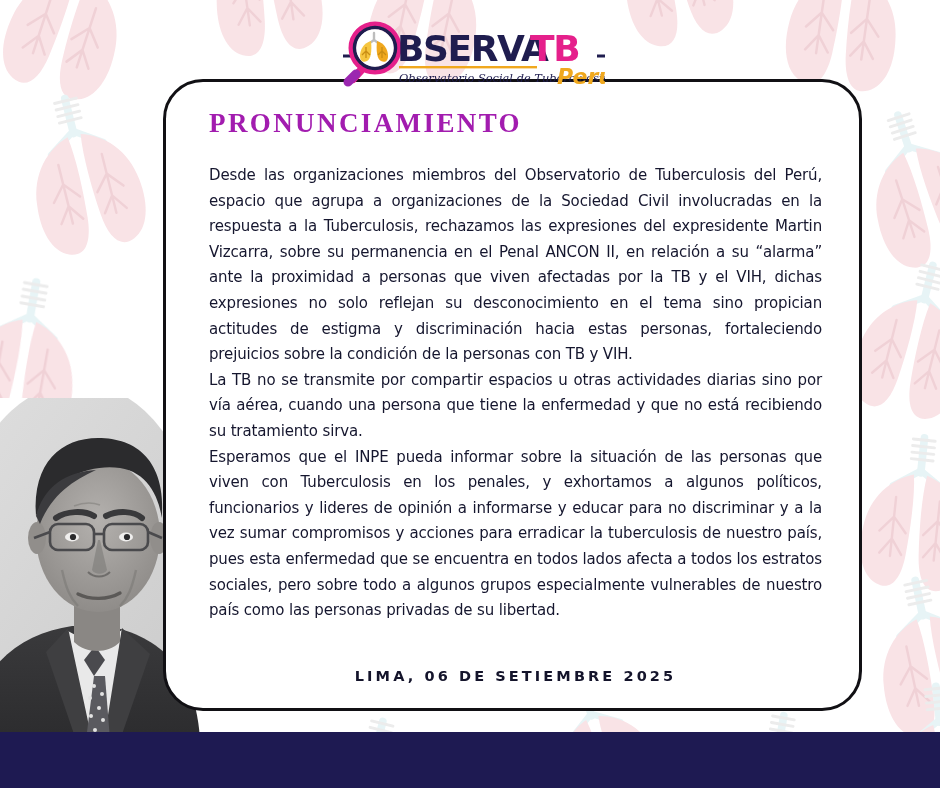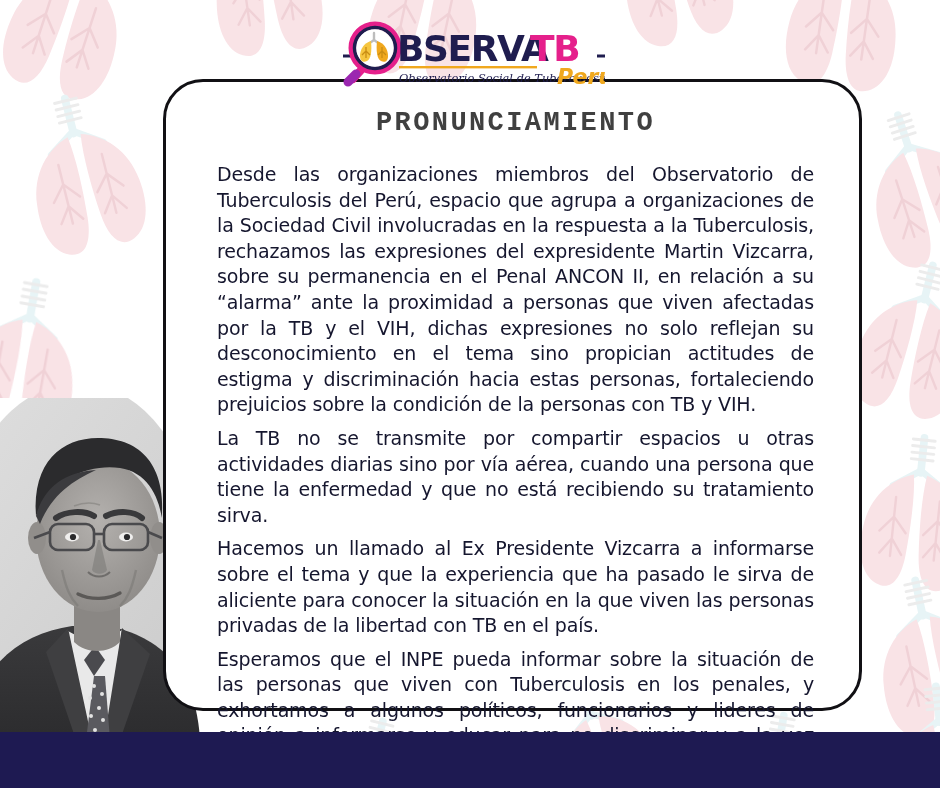--- a/index.html
+++ b/index.html
@@ -64,36 +64,36 @@
   }
 
   #card-inner {
     position: absolute;
     left: 43px;
     top: 26px;
     width: 613px;
   }
 
   #doc-title {
-    text-align: center;
+    text-align: left;
     font-size: 27px;
     font-weight: bold;
     letter-spacing: 2.4px;
-    color: #404040;
+    color: #a21caf;
     margin: 0 0 24px 0;
-    font-family: Liberation Mono, monospace;
+    font-family: Liberation Serif, serif;
   }
 
   .body-block {
-    font-size: 19px;
+    font-size: 15px;
     line-height: 25.6px;
     color: #15162e;
     text-align: justify;
     text-justify: inter-word;
-    margin: 8px;
+    margin: 0;
     font-family: "DejaVu Sans", sans-serif;
     letter-spacing: -0.15px;
   }
   .body-block + .body-block { margin-top: 0px; }
 
   #doc-date {
     text-align: center;
     font-size: 14.5px;
     font-weight: bold;
     letter-spacing: 3.1px;
@@ -287,20 +287,19 @@
   </svg>
 </div>
 
 <div id="card">
   <div id="card-inner">
 
     <h1 id="doc-title">PRONUNCIAMIENTO</h1>
 
     <p class="body-block">Desde las organizaciones miembros del Observatorio de Tuberculosis del Perú, espacio que agrupa a organizaciones de la Sociedad Civil involucradas en la respuesta a la Tuberculosis, rechazamos las expresiones del expresidente Martin Vizcarra, sobre su permanencia en el Penal ANCON II, en relación a su “alarma” ante la proximidad a personas que viven afectadas por la TB y el VIH, dichas expresiones no solo reflejan su desconocimiento en el tema sino propician actitudes de estigma y discriminación hacia estas personas, fortaleciendo prejuicios sobre la condición de la personas con TB y VIH.</p>
     <p class="body-block">La TB no se transmite por compartir espacios u otras actividades diarias sino por vía aérea, cuando una persona que tiene la enfermedad y que no está recibiendo su tratamiento sirva.</p>
-    <p class="body-block">Hacemos un llamado al Ex Presidente Vizcarra a informarse sobre el tema y que la experiencia que ha pasado le sirva de aliciente para conocer la situación en la que viven las personas privadas de la libertad con TB en el país.</p>
     <p class="body-block">Esperamos que el INPE pueda informar sobre la situación de las personas que viven con Tuberculosis en los penales, y exhortamos a algunos políticos, funcionarios y lideres de opinión a informarse y educar para no discriminar y a la vez sumar compromisos y acciones para erradicar la tuberculosis de nuestro país, pues esta enfermedad que se encuentra en todos lados afecta a todos los estratos sociales, pero sobre todo a algunos grupos especialmente vulnerables de nuestro país como las personas privadas de su libertad.</p>
 
     <div id="doc-date">LIMA, 06 DE SETIEMBRE 2025</div>
   </div>
 </div>
 
 <div id="footer-bar"></div>
 
 </body></html>

